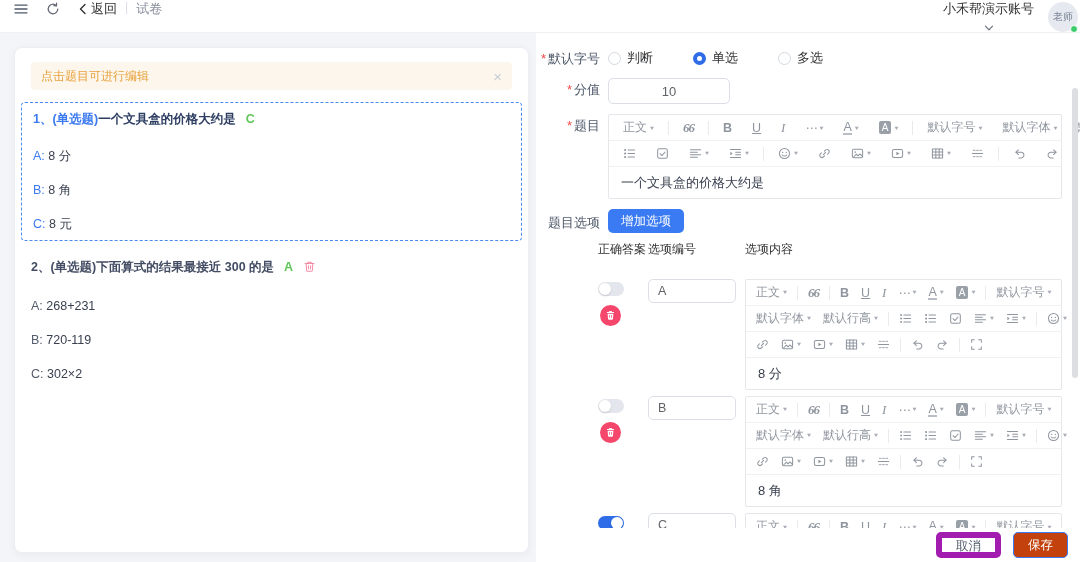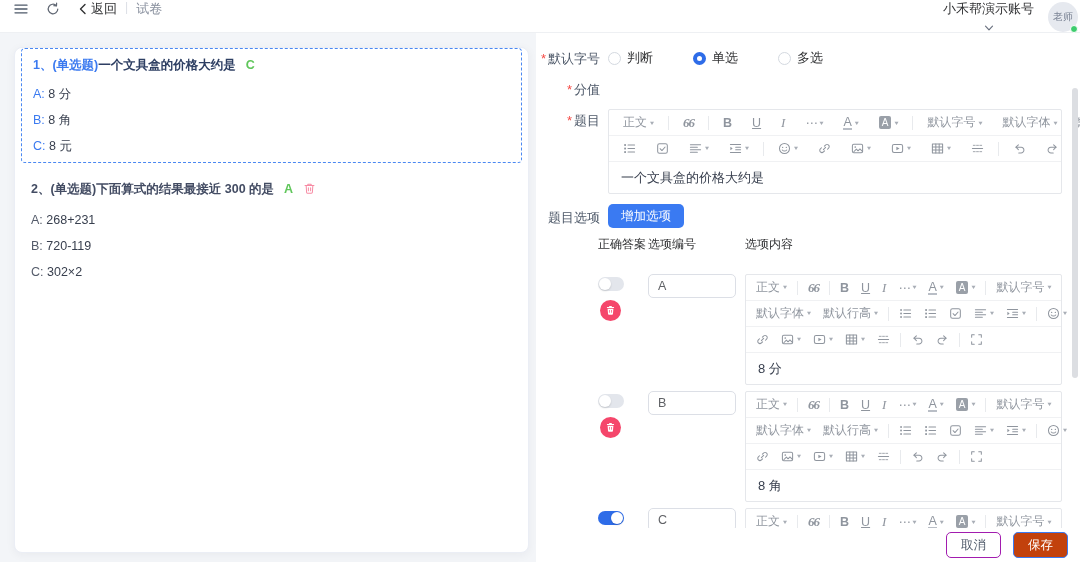--- a/index.html
+++ b/index.html
@@ -23,21 +23,21 @@
   .alert { margin:14px 16px 12px; height:28px; background:#fdf6ec; border-radius:4px; display:flex; align-items:center; justify-content:space-between; padding:0 10px; font-size:12px; color:#e6a23c; }
   .alert .x { color:#c8cdd4; font-size:15px; line-height:1; cursor:pointer; }
   .q { margin:0 16px 10px; padding:6px 0 8px; font-size:12.5px; }
   .q.sel { margin:0 6px 10px; border:1px dashed #4a88f2; border-radius:4px; padding:6px 11px 9px; }
   .q-title { font-weight:bold; color:#434c63; line-height:20px; }
   .q-num { color:#434c63; }
   .q.sel .q-num { color:#3b7af0; }
   .q.sel .q-text { color:#2e3f63; }
   .q-ans { color:#5fc65a; margin-left:10px; }
   .q-del { margin-left:10px; vertical-align:-2px; cursor:pointer; }
-  .q-opt { margin-top:12px; color:#39404f; line-height:14px; }
+  .q-opt { margin-top:20px; color:#39404f; line-height:14px; }
   .q-letter { color:#555c6b; }
   .q.sel .q-letter { color:#3b7af0; }
 
   
   .drawer { position:absolute; left:536px; top:33px; right:0; bottom:0; background:#fff; padding:14px 18px 0 4px; z-index:10; }
   .frow { display:flex; align-items:flex-start; margin-bottom:10px; }
   .flabel { width:60px; flex:none; text-align:right; margin-right:8px; font-size:13px; color:#4e5969; padding-top:3px; white-space:nowrap; }
   .star { color:#f54a45; margin-right:2px; }
   .radios { display:flex; align-items:center; gap:40px; padding-top:2px; }
   .radio { display:flex; align-items:center; gap:6px; cursor:pointer; font-size:13px; color:#303133; }
@@ -75,21 +75,21 @@
   .toggle { width:26px; height:14px; border-radius:7px; background:#e3e6ec; position:relative; cursor:pointer; margin-top:3px; transition:background .2s; }
   .toggle::after { content:""; position:absolute; top:1px; left:1px; width:12px; height:12px; border-radius:50%; background:#fff; box-shadow:0 1px 2px rgba(0,0,0,.15); }
   .toggle.on { background:#2e6ce8; }
   .toggle.on::after { left:13px; }
   .trash-btn { width:21px; height:21px; border-radius:50%; background:#f5466b; border:none; display:flex; align-items:center; justify-content:center; margin-top:9px; margin-left:2px; cursor:pointer; }
   .num-input { width:88px; height:24px; border:1px solid #dcdfe6; border-radius:5px; padding:0 9px; font-size:12.5px; color:#606266; outline:none; }
 
   
   .footer { position:absolute; left:0; right:0; bottom:0; height:34px; background:#fff; display:flex; align-items:center; justify-content:flex-end; gap:12px; padding-right:12px; z-index:20; }
   .btn { height:26px; padding:0 14px; border-radius:5px; font-size:12.5px; cursor:pointer; font-family:inherit; }
-  .btn-cancel { background:#fff; border:1px solid #a21caf; color:#4e5969; }
+  .btn-cancel { background:#fff; border:6px solid #a21caf; color:#4e5969; }
   .btn-save { background:#c2410c; border:1px solid #3a7af2; color:#fff; }
 
   .scrollbar { position:absolute; right:2px; top:55px; width:6px; height:290px; border-radius:3px; background:#dcdee2; z-index:25; cursor:pointer; }
 </style>
 </head>
 <body>
 
 <header class="topbar">
   <div class="tb-left">
     <span class="icon-btn">
@@ -120,20 +120,24 @@
         </svg>
     </span>
     <span class="avatar">
       <span>老师</span>
       <span class="dot"></span>
     </span>
   </div>
 </header>
 
 <aside class="card">
+  <div class="alert">
+    <span>点击题目可进行编辑</span>
+    <span class="x">×</span>
+  </div>
 
   <div class="q sel">
     <div class="q-title">
       <span class="q-num">1、</span><span class="q-num">(单选题)</span><span class="q-text">一个文具盒的价格大约是</span><span class="q-ans">C</span>
     </div>
     <div class="q-opt"><span class="q-letter">A:</span> <span>8 分</span></div>
     <div class="q-opt"><span class="q-letter">B:</span> <span>8 角</span></div>
     <div class="q-opt"><span class="q-letter">C:</span> <span>8 元</span></div>
   </div>
 
@@ -166,20 +170,21 @@
         </span>
       <span class="radio">
           <span class="rdot"></span>
           <span>多选</span>
         </span>
     </div>
   </div>
 
   <div class="frow">
     <label class="flabel"><span class="star">*</span><span>分值</span></label>
+    <input class="score-input" value="10" style="">
   </div>
 
   <div class="frow">
     <label class="flabel"><span class="star">*</span><span>题目</span></label>
     <div class="editor wide">
       <div>
           <div class="tb-row">
             <span class="tb-item">
               <span class="tb-txt">正文</span>
               <span class="tb-caret">▾</span>

